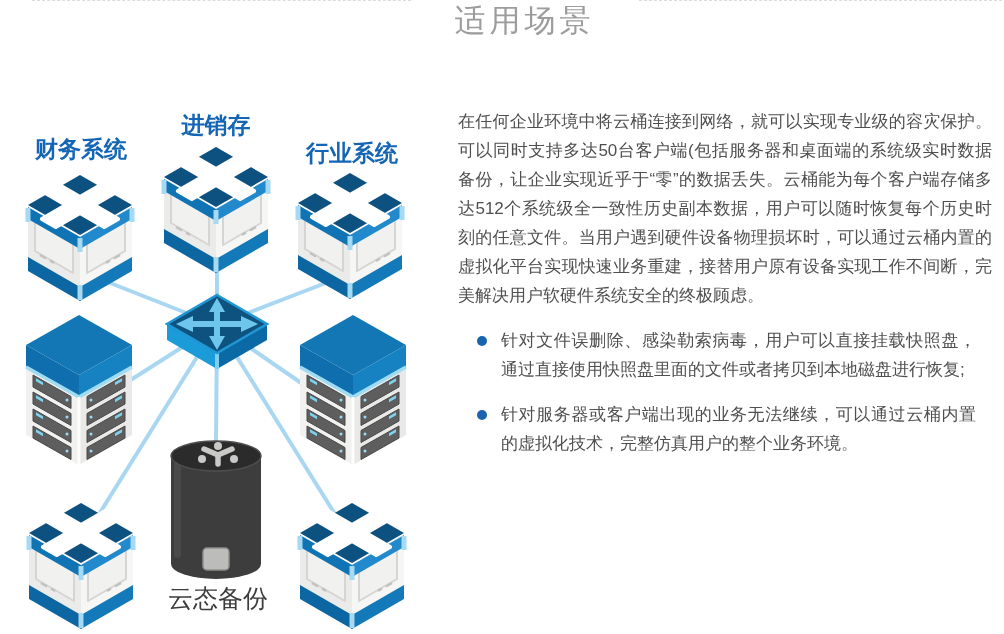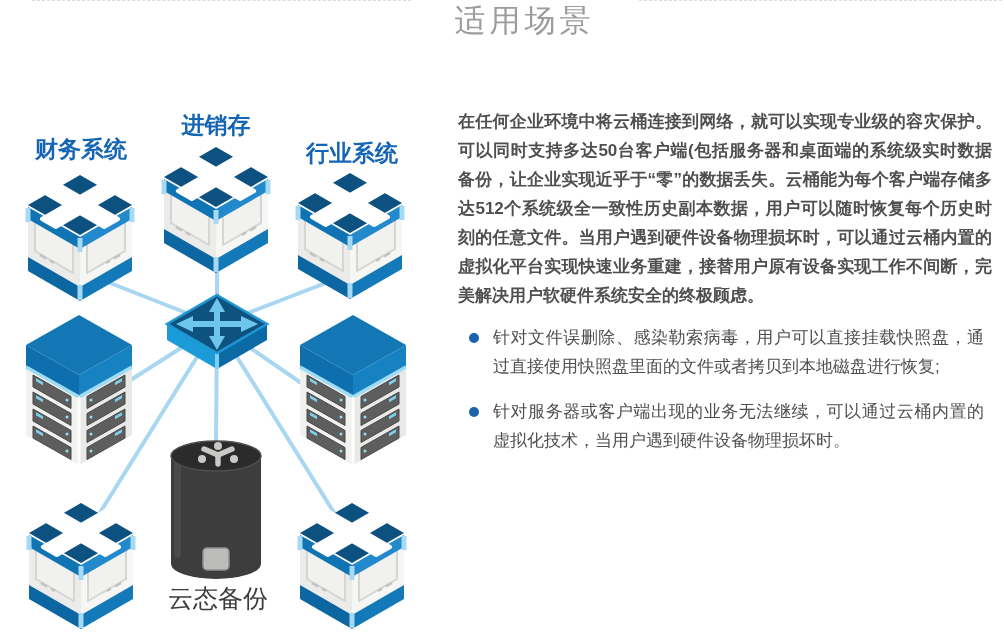--- a/index.html
+++ b/index.html
@@ -38,22 +38,22 @@
     fill: #3c3c3c; text-anchor: middle;
   }
   
   .panel {
     position: absolute; left: 458px; top: 107px;
     width: 534px;
     color: #4f4f4f;
     font-size: 17px; line-height: 29px;
     text-align: justify;
   }
-  .panel p { margin: 0 0 13px 0; font-weight: bold; }
-  .scenario-list { list-style: none; margin: 8px; padding: 0; }
+  .panel p { margin: 0 0 13px 0; }
+  .scenario-list { list-style: none; margin: 16px; padding: 0; }
   .scenario-list li {
     position: relative;
     padding-left: 27px;
     margin-bottom: 16px;
   }
   .bullet-dot {
     position: absolute; left: 3px; top: 10px;
     width: 10px; height: 10px; border-radius: 50%;
     background: #1964ad;
   }
@@ -180,16 +180,16 @@
 
 <div class="panel">
   <p>在任何企业环境中将云桶连接到网络，就可以实现专业级的容灾保护。可以同时支持多达50台客户端(包括服务器和桌面端的系统级实时数据备份，让企业实现近乎于“零”的数据丢失。云桶能为每个客户端存储多达512个系统级全一致性历史副本数据，用户可以随时恢复每个历史时刻的任意文件。当用户遇到硬件设备物理损坏时，可以通过云桶内置的虚拟化平台实现快速业务重建，接替用户原有设备实现工作不间断，完美解决用户软硬件系统安全的终极顾虑。</p>
   <ul class="scenario-list">
     <li>
       <span class="bullet-dot"></span>
       <span>针对文件误删除、感染勒索病毒，用户可以直接挂载快照盘，通过直接使用快照盘里面的文件或者拷贝到本地磁盘进行恢复;</span>
     </li>
     <li>
       <span class="bullet-dot"></span>
-      <span>针对服务器或客户端出现的业务无法继续，可以通过云桶内置的虚拟化技术，当用户遇到硬件设备物理损坏时。</span>
+      <span>针对服务器或客户端出现的业务无法继续，可以通过云桶内置的虚拟化技术，完整仿真用户的整个业务环境。</span>
     </li>
   </ul>
 </div>
 
 </body></html>

